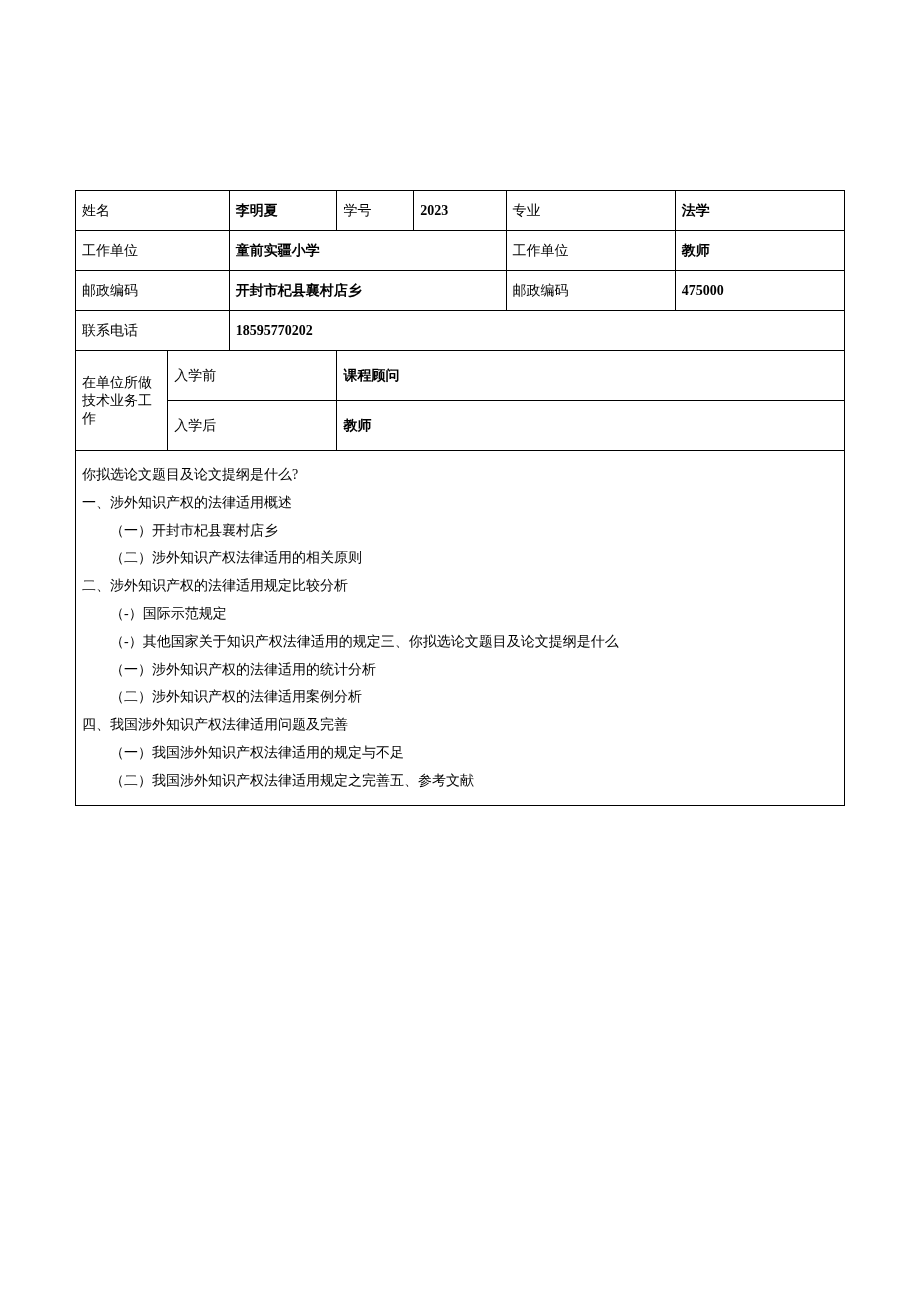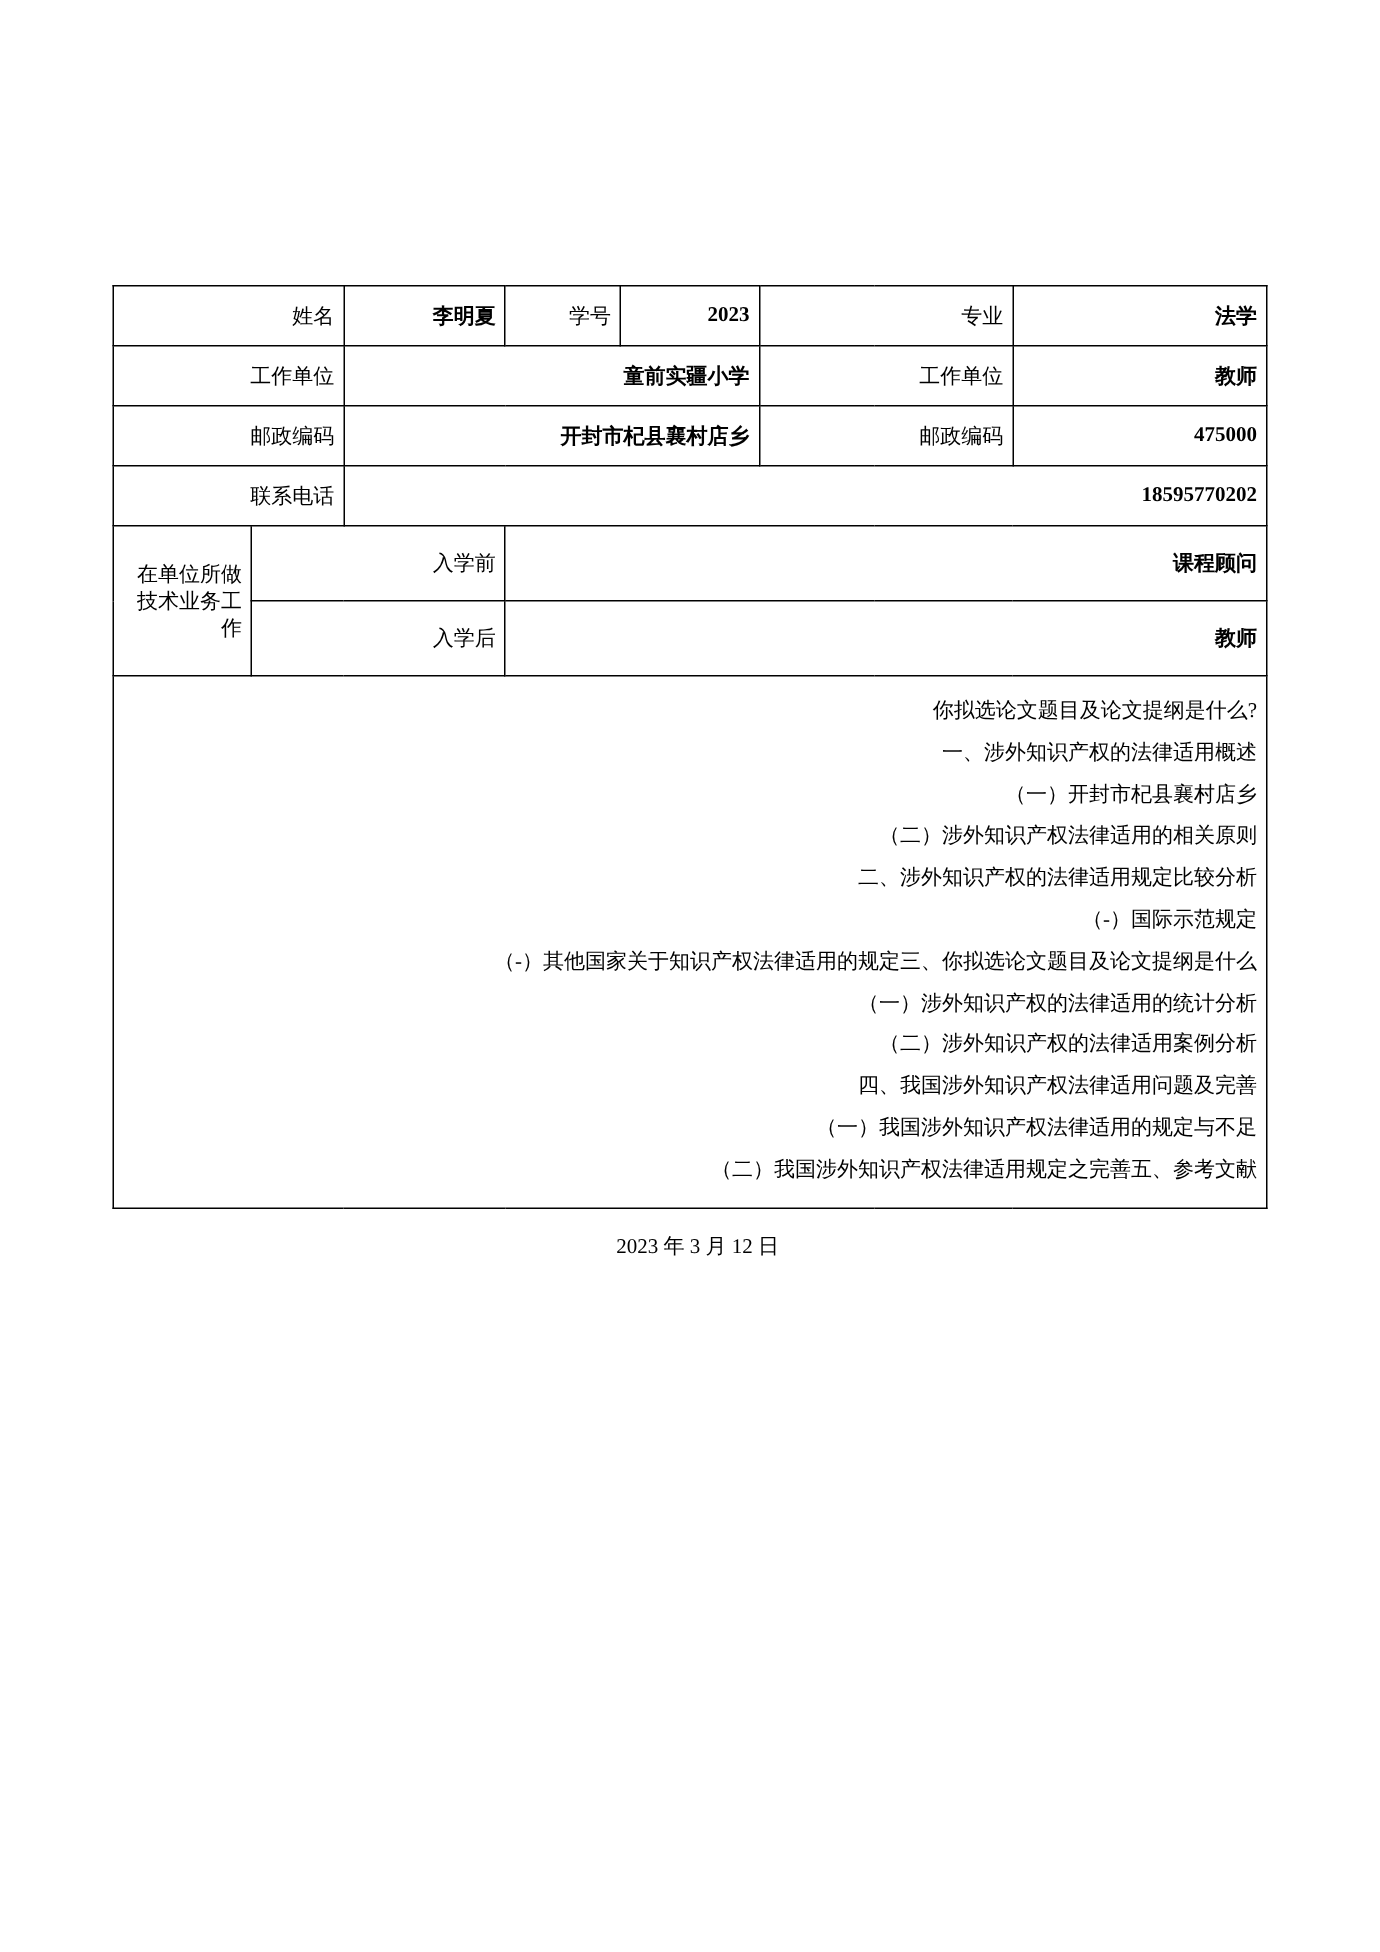--- a/index.html
+++ b/index.html
@@ -16,21 +16,21 @@
     padding: 190px 75px 0 75px;
   }
   table.form {
     border-collapse: collapse;
     width: 100%;
   }
   table.form td {
     border: 1px solid #000;
     padding: 8px 6px;
     vertical-align: middle;
-    text-align: right;
+    text-align: left;
     height: 40px;
   }
   .label { }
   .val { font-weight: bold; }
   .outline-cell {
     text-align: left;
     vertical-align: top;
     padding: 10px 6px 10px 6px;
     height: 440px;
   }
@@ -118,16 +118,15 @@
       <p class="ind2">（二）涉外知识产权的法律适用案例分析</p>
       <p class="ind1">四、我国涉外知识产权法律适用问题及完善</p>
       <p class="ind2">（一）我国涉外知识产权法律适用的规定与不足</p>
       <p class="ind2">（二）我国涉外知识产权法律适用规定之完善五、参考文献</p>
     </td>
   </tr>
 </tbody>
     </table>
 
 <div class="footer">
-  <p class="date">2023 年 3 月 12 日</p>
 </div>
 
 </div>
 
 </body></html>

